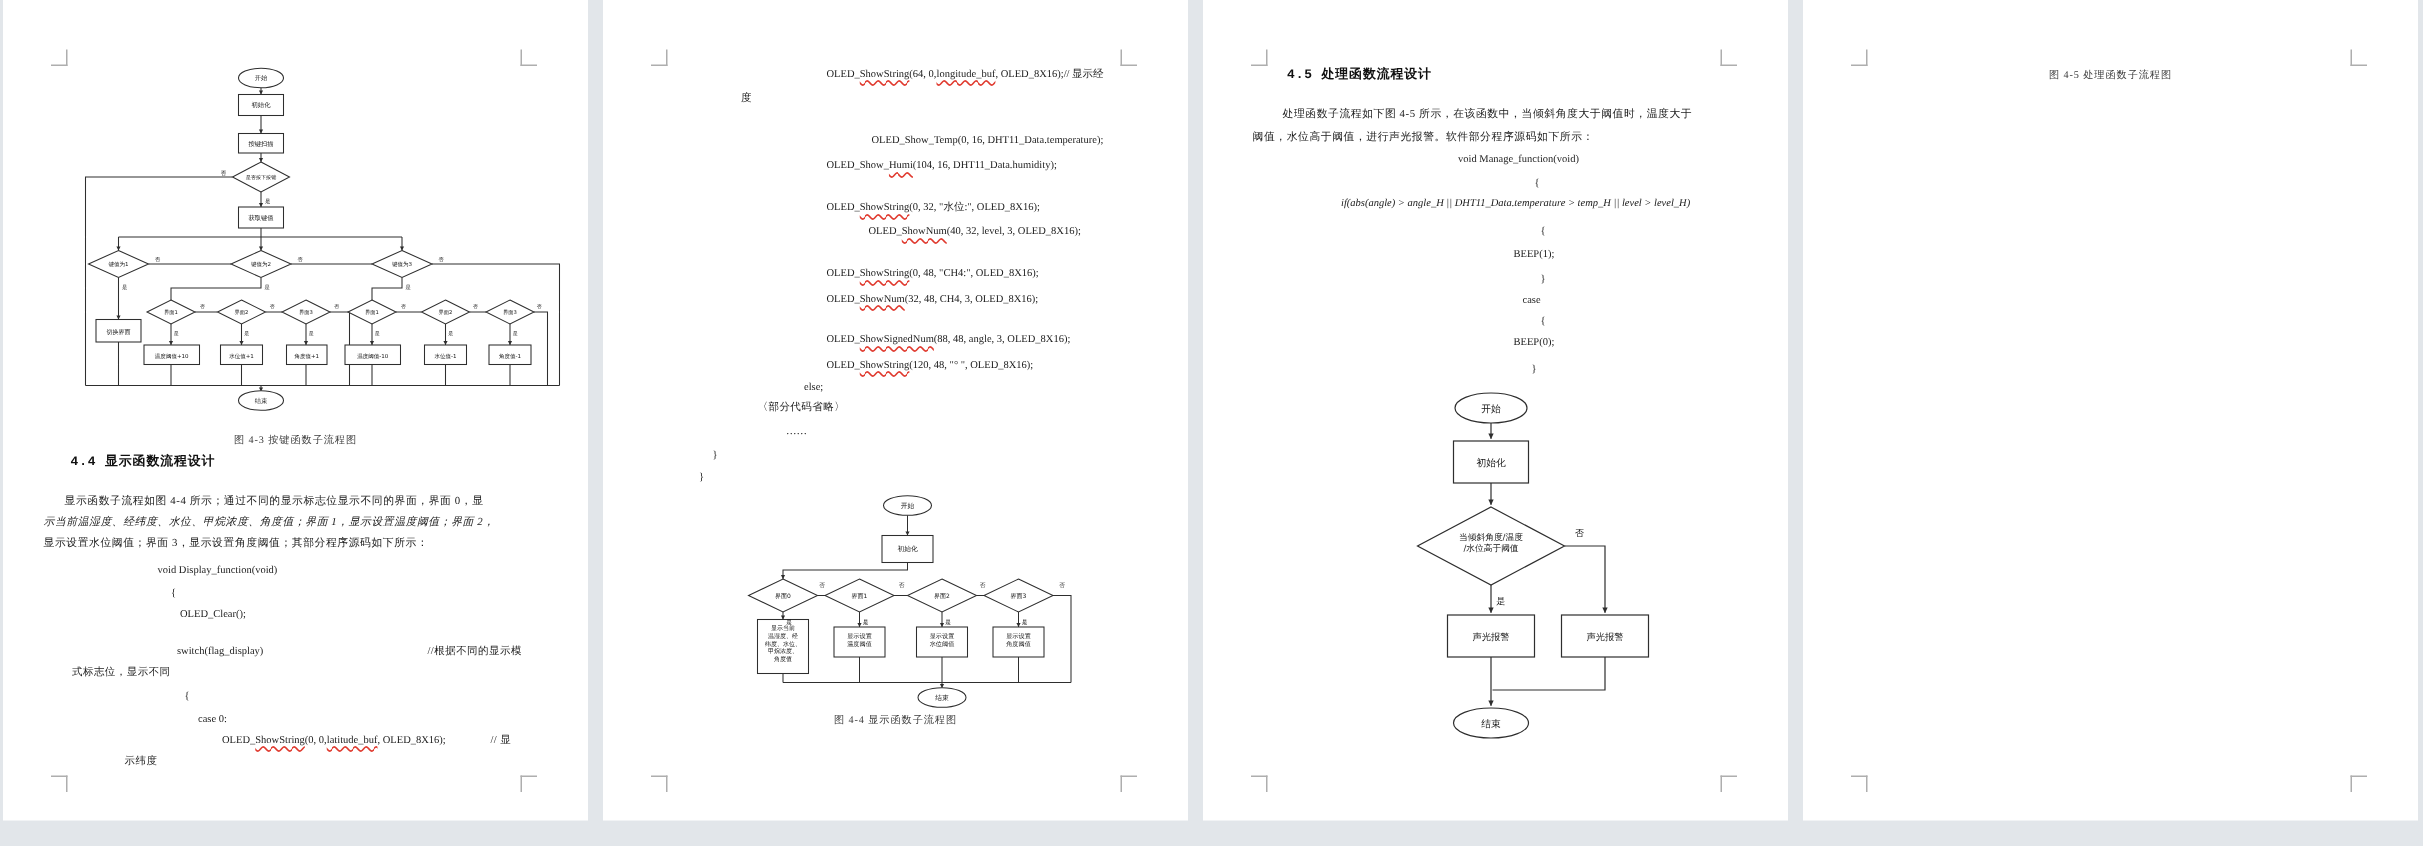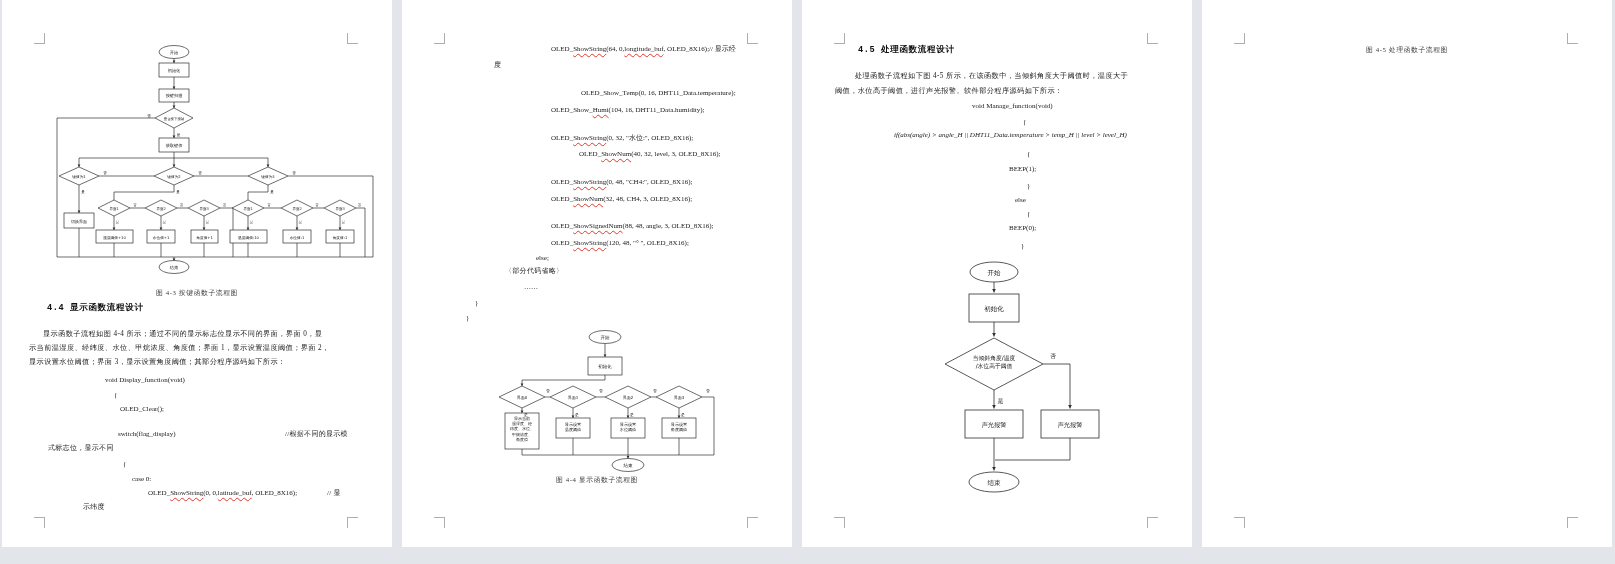--- a/index.html
+++ b/index.html
@@ -120,21 +120,21 @@
       <text x="295" y="198.5" font-size="3.7">水位值-1</text>
       <text x="338" y="198.5" font-size="3.7">角度值-1</text>
       <text x="172" y="228.5">结束</text>
     </g>
   </svg>
 
   <div class="cap" style="top:288px">图 4-3  按键函数子流程图</div>
   <div class="h" style="left:45px;top:302px">4.4 显示函数流程设计</div>
   <div class="lines">
       <div class="ln para" style="left: 41px; top: 331px;">显示函数子流程如图 4-4 所示；通过不同的显示标志位显示不同的界面，界面 0，显</div>
-      <div class="ln para" style="left: 27px; top: 345px;">示当前温湿度、经纬度、水位、甲烷浓度、角度值；界面 1，显示设置温度阈值；界面 2，</div>
+      <div class="ln para" style="left: 27px; top: 345px; font-style: italic;">示当前温湿度、经纬度、水位、甲烷浓度、角度值；界面 1，显示设置温度阈值；界面 2，</div>
       <div class="ln para" style="left: 27px; top: 359px;">显示设置水位阈值；界面 3，显示设置角度阈值；其部分程序源码如下所示：</div>
       <div class="ln code" style="left: 103px; top: 377px;">void Display_function(void)</div>
       <div class="ln code" style="left: 112px; top: 392px;">{</div>
       <div class="ln code" style="left: 118px; top: 406px;">OLED_Clear();</div>
       <div class="ln code" style="left: 116px; top: 431px;">switch(flag_display)</div>
       <div class="ln zh" style="left: 283px; top: 431px;">//根据不同的显示模</div>
       <div class="ln zh" style="left: 46px; top: 445px;">式标志位，显示不同</div>
       <div class="ln code" style="left: 121px; top: 461px;">{</div>
       <div class="ln code" style="left: 130px; top: 476px;">case 0:</div>
       <div class="ln code" style="left: 146px; top: 490px;">OLED_<span class="sq">ShowString</span>(0, 0,<span class="sq">latitude_buf</span>, OLED_8X16);</div>
@@ -228,21 +228,21 @@
   <div class="h" style="left:56px;top:44px">4.5 处理函数流程设计</div>
   <div class="lines">
       <div class="ln para" style="left: 53px; top: 73px;">处理函数子流程如下图 4-5 所示，在该函数中，当倾斜角度大于阈值时，温度大于</div>
       <div class="ln para" style="left: 33px; top: 88px;">阈值，水位高于阈值，进行声光报警。软件部分程序源码如下所示：</div>
       <div class="ln code" style="left: 170px; top: 103px;">void Manage_function(void)</div>
       <div class="ln code" style="left: 221px; top: 119px;">{</div>
       <div class="ln code" style="left: 92px; top: 132px; font-style: italic;">if(abs(angle) &gt; angle_H || DHT11_Data.temperature &gt; temp_H || level &gt; level_H)</div>
       <div class="ln code" style="left: 225px; top: 151px;">{</div>
       <div class="ln code" style="left: 207px; top: 166px;">BEEP(1);</div>
       <div class="ln code" style="left: 225px; top: 183px;">}</div>
-      <div class="ln code" style="left: 213px; top: 197px;">else</div>
+      <div class="ln code" style="left: 213px; top: 197px;">case</div>
       <div class="ln code" style="left: 225px; top: 211px;">{</div>
       <div class="ln code" style="left: 207px; top: 225px;">BEEP(0);</div>
       <div class="ln code" style="left: 219px; top: 243px;">}</div>
     </div>
 
   <svg class="flow" style="left:0;top:255px" width="390" height="245" viewBox="0 0 390 245">
     <g stroke="#2e2e2e" stroke-width="0.8" fill="none">
       <path d="M192,27 V37.5 M192,67 V81.5 M241,109 H268 V153.5 M192,135 V153.5 M192,183 V215.5 M268,183 V205 H193"></path>
     </g>
     <g fill="#2e2e2e">

